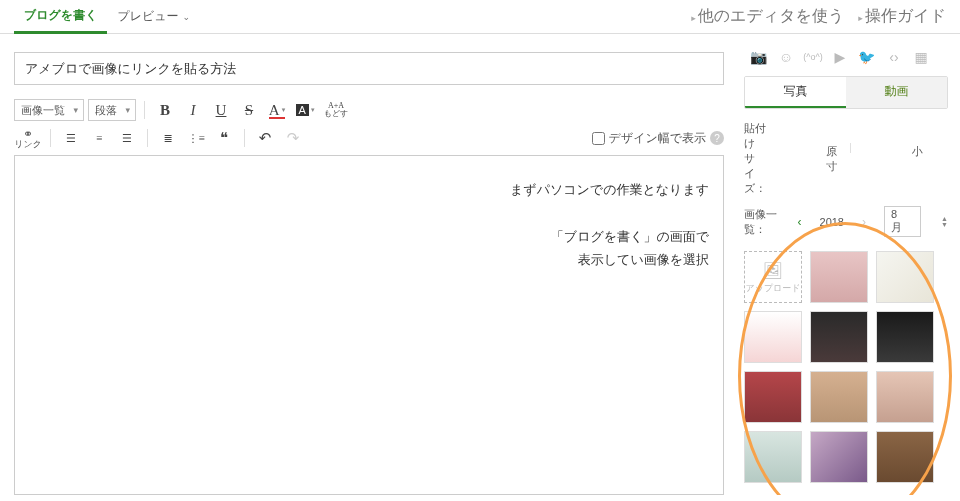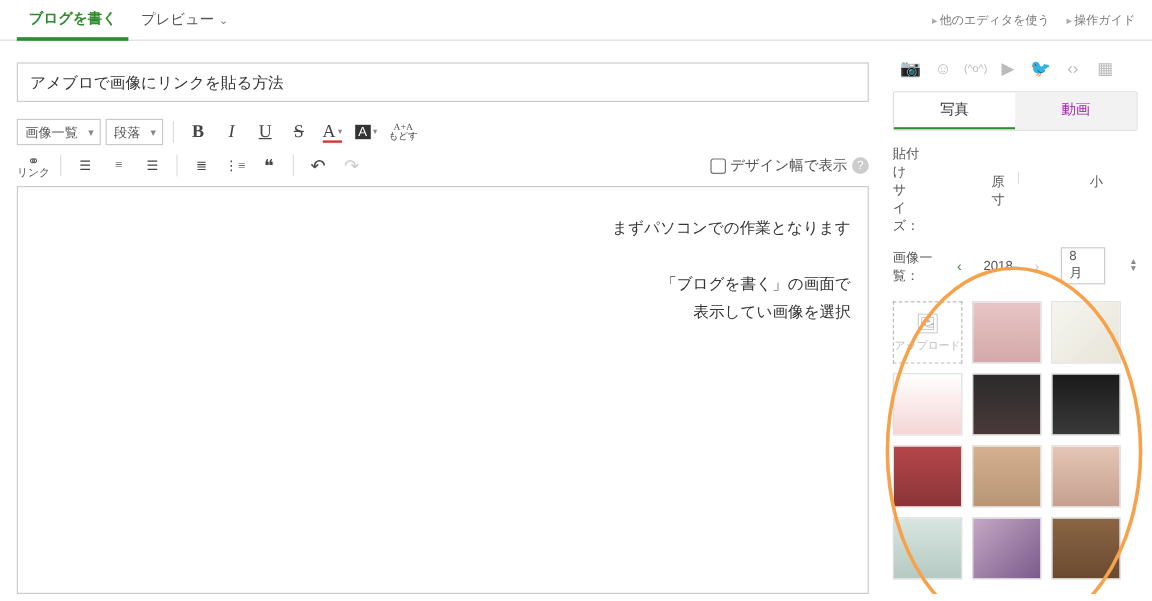--- a/index.html
+++ b/index.html
@@ -1,21 +1,21 @@
 <!DOCTYPE html>
 <html><head>
 <meta charset="utf-8">
 <style>
 * { margin: 0; padding: 0; box-sizing: border-box; }
 body { font-family: "Hiragino Kaku Gothic Pro", "Meiryo", sans-serif; font-size: 12px; color: #333; background: #fff; width: 960px; }
 .top-tabs { display: flex; align-items: center; border-bottom: 1px solid #ddd; padding: 0 14px; height: 34px; text-align: right; }
 .tab { padding: 0 10px; height: 34px; display: inline-flex; align-items: center; color: #555; cursor: pointer; }
 .tab.active { color: #2e8b2e; font-weight: bold; border-bottom: 3px solid #2e8b2e; }
 .tab .chev { margin-left: 4px; font-size: 9px; color: #777; }
-.top-right { margin-left: auto; display: flex; gap: 14px; color: #777; font-size: 10px; }
+.top-right { margin-left: auto; display: flex; gap: 14px; color: #777; font-size: 16px; }
 .top-right-item::before { content: "▸"; color: #aaa; margin-right: 2px; font-size: 9px; }
 .content { display: flex; }
 .main { flex: 1; padding: 18px 14px 0 14px; }
 .title-input { width: 100%; border: 1px solid #ccc; padding: 8px 10px; font-size: 13px; color: #333; }
 .toolbar { display: flex; align-items: center; gap: 4px; margin-top: 14px; flex-wrap: wrap; }
 .sel { border: 1px solid #ccc; background: #fff; height: 22px; font-size: 11px; padding: 0 18px 0 6px; position: relative; display: inline-flex; align-items: center; color: #555; }
 .sel::after { content: "▾"; position: absolute; right: 5px; font-size: 9px; color: #888; }
 .tbtn { width: 24px; height: 22px; display: inline-flex; align-items: center; justify-content: center; font-family: "Times New Roman", serif; font-size: 15px; color: #444; cursor: pointer; }
 .tbtn.small { font-size: 11px; }
 .divider { width: 1px; height: 18px; background: #ddd; margin: 0 4px; }
@@ -25,23 +25,23 @@
 .linkbtn { display:inline-flex; flex-direction:column; align-items:center; font-size:9px; color:#555; width:28px; line-height:1; }
 .disp-width { margin-left:auto; display:flex; align-items:center; gap:4px; color:#555; font-size:12px; }
 .disp-width input[type="checkbox"]{ width:13px; height:13px; }
 .help { width:14px;height:14px;border-radius:50%;background:#ccc;color:#fff;display:inline-flex;align-items:center;justify-content:center;font-size:10px;}
 .editor { border:1px solid #ccc; margin-top:6px; min-height:340px; padding:22px 14px; font-size:13px; color:#333; line-height:1.8;text-align:right; }
 .sidebar { width:222px; padding:14px 12px 0 6px; position:relative; }
 .side-icons { display:flex; align-items:center; gap:9px; padding-left:6px;}
 .side-icon { width:18px; height:18px; display:inline-flex; align-items:center; justify-content:center; color:#bbb; font-size:14px; cursor:pointer;}
 .side-icon.active{ color:#2e8b2e; }
 .media-tabs { display:flex; border:1px solid #ddd; border-radius:2px; margin-top:10px; overflow:hidden;}
-.media-tab { flex:1; text-align:center; padding:6px 0; font-size:12px; color:#a21caf; background:#f2f2f2; cursor:pointer;}
+.media-tab { flex:1; text-align:center; padding:6px 0; font-size:12px; color:#4d7c0f; background:#f2f2f2; cursor:pointer;}
 .media-tab.active { background:#fff; color:#333; border-bottom:2px solid #2e8b2e; }
-.size-row { display:flex; align-items:center; margin-top:12px; font-size:11px; color:#555; gap:6px;}
+.size-row { display:flex; align-items:center; margin-top:12px; font-size:11px; color:#555; gap:6px;font-family:Liberation Mono, monospace;}
 .size-opts { display:flex; gap:4px; }
 .size-opt { padding:2px 6px; cursor:pointer;margin-left:48px; }
 .size-opt.sel-on { border:1px solid #aaa; border-radius:2px; }
 .list-row { display:flex; align-items:center; margin-top:10px; font-size:11px; color:#555; gap:18px;}
 .navbtn { color:#2e8b2e; cursor:pointer; font-size:12px;}
 .navbtn.dis { color:#ccc; cursor:default;}
 .month-sel { border:1px solid #ccc; padding:1px 18px 1px 6px; position:relative; font-size:11px;}
 .month-sel::after{content:"";}
 .stepper{ display:inline-flex; flex-direction:column; margin-left:2px; line-height:6px; color:#888; font-size:7px;}
 .grid { display:grid; grid-template-columns: repeat(3, 58px); gap:8px; margin-top:14px; position:relative; z-index:2;}

